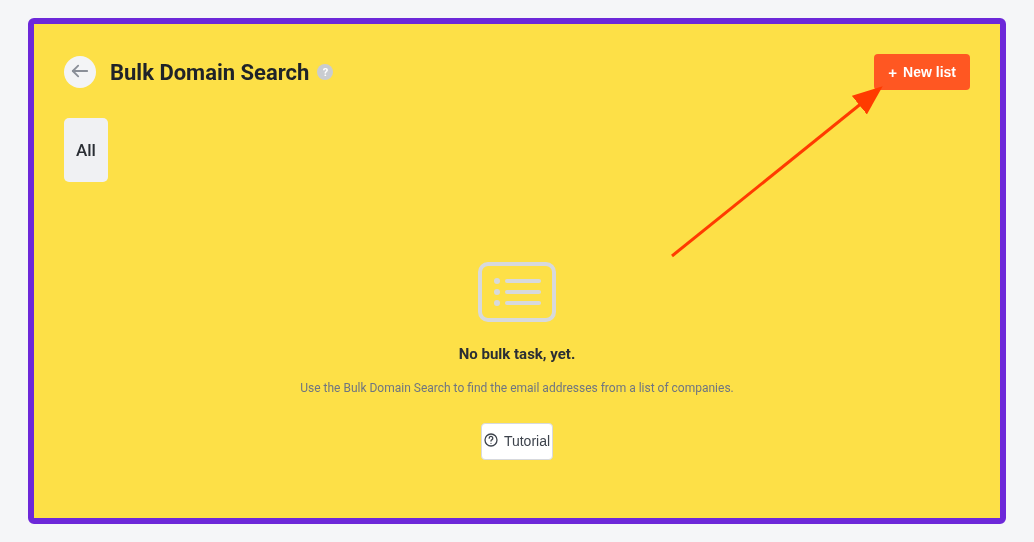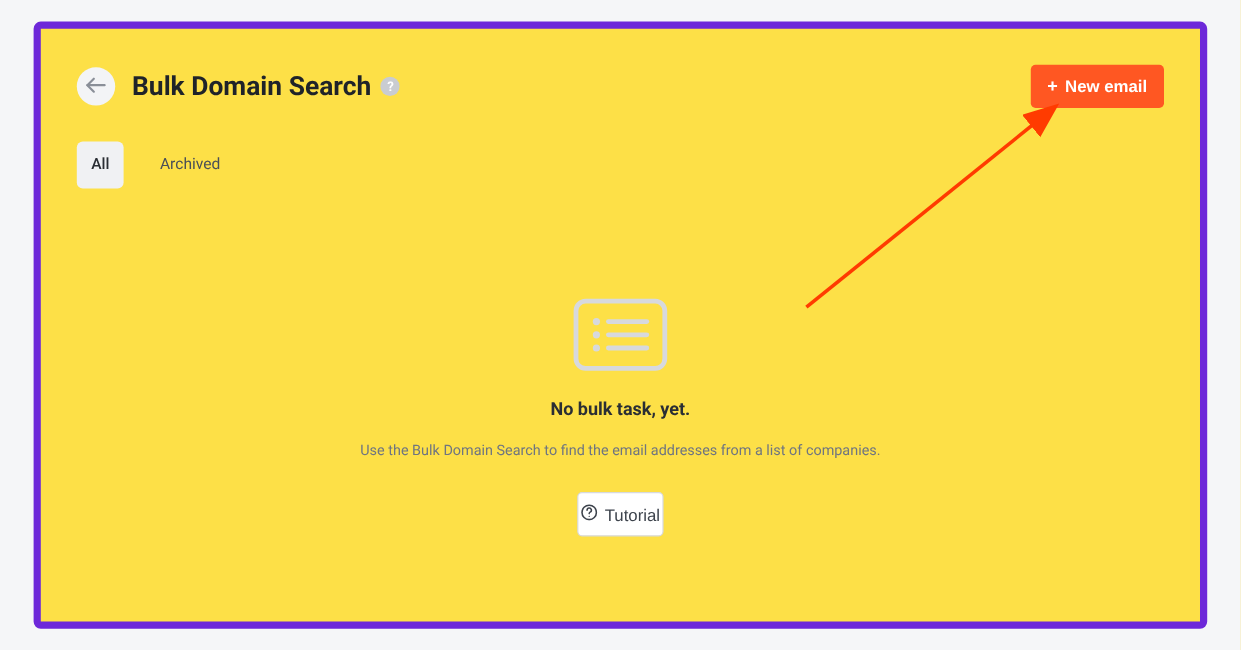--- a/index.html
+++ b/index.html
@@ -79,23 +79,23 @@
       cursor: pointer;
     }
     .new-bulk-btn .plus { font-size: 15px; line-height: 1; }
     .tabs {
       display: flex;
       gap: 18px;
       margin-top: 28px;
       align-items: center;
     }
     .tab {
-      font-size: 13px;
+      font-size: 17px;
       color: #4a4f57;
-      padding: 12px 12px;
+      padding: 22px 12px;
       border-radius: 5px;
       cursor: pointer;
       text-align: center;
     }
     .tab.active {
       background: #f0f1f3;
       font-weight: 500;
       color: #2a2e34;
     }
     .empty-state {
@@ -153,30 +153,27 @@
           </svg>
         </span>
       </div>
       <div class="title-wrap">
         <h1 class="page-title">Bulk Domain Search</h1>
         <span class="help-icon">?</span>
       </div>
     </div>
     <button class="new-bulk-btn">
       <span class="plus">+</span>
-      <span>New email</span>
+      <span>New list</span>
     </button>
   </div>
 
   <div class="tabs">
     <div class="tab active">
       <span>All</span>
-    </div>
-    <div class="tab">
-      <span>Archived</span>
     </div>
   </div>
 
   <div class="empty-state">
     <div>
       <svg class="empty-illustration" viewBox="0 0 80 62">
         <rect x="3" y="3" width="74" height="56" rx="8" fill="none" stroke="#d7d9dd" stroke-width="4"></rect>
         <circle cx="20" cy="20" r="3" fill="#d7d9dd"></circle>
         <line x1="30" y1="20" x2="62" y2="20" stroke="#d7d9dd" stroke-width="4" stroke-linecap="round"></line>
         <circle cx="20" cy="31" r="3" fill="#d7d9dd"></circle>

